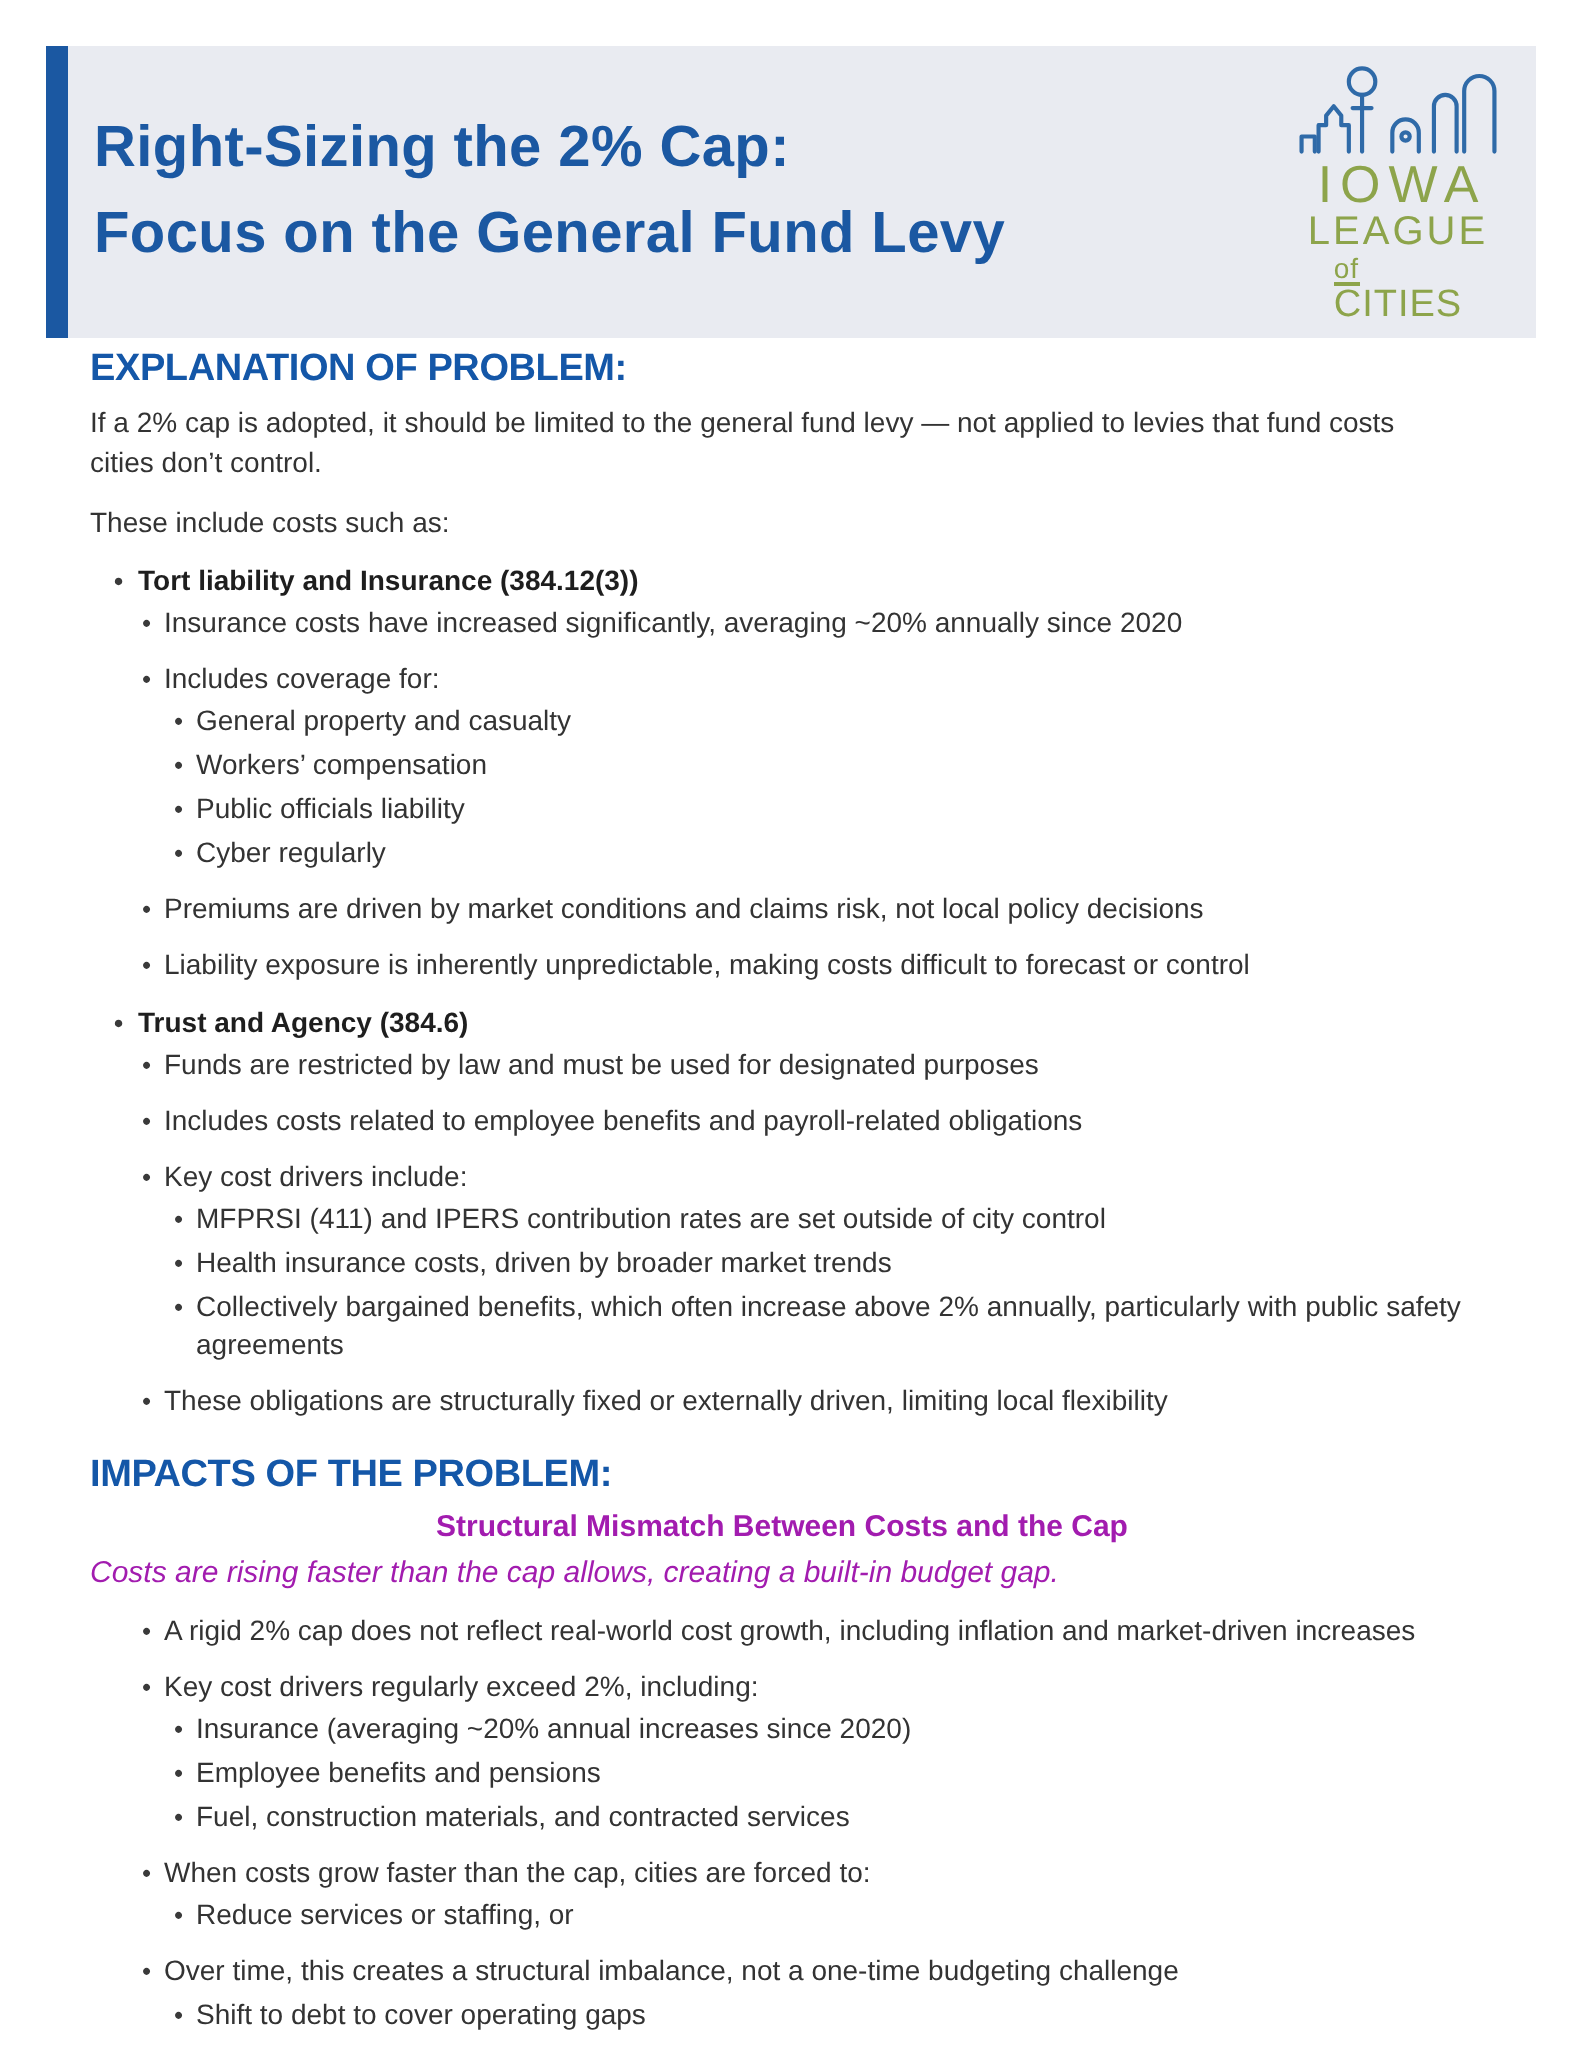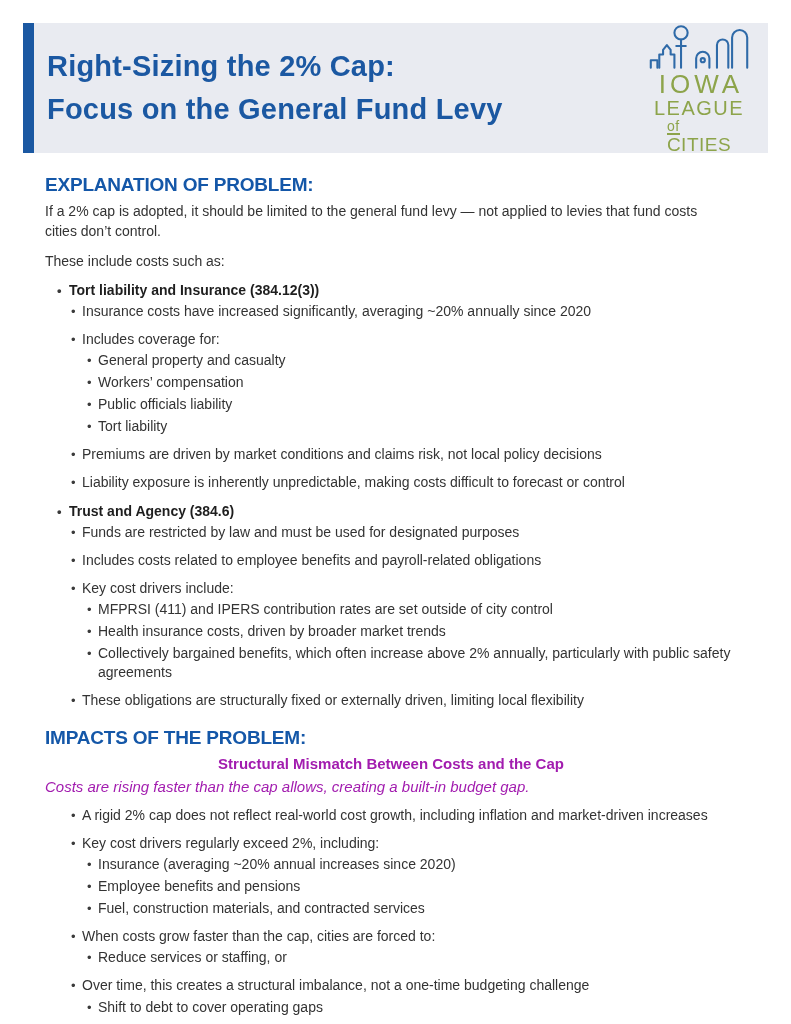--- a/index.html
+++ b/index.html
@@ -16,21 +16,21 @@
     position:relative;
     width:791px;height:1024px;
     background:#ffffff;
     font-family:"Liberation Sans",sans-serif;
     color:var(--body-text);
     overflow:hidden;
   }
   
   .header{
     position:absolute;left:23px;top:23px;
-    width:745px;height:130px;
+    width:745px;height:146px;
     background:var(--header-bg);
     border-left:11px solid var(--accent);
     display:flex;align-items:center;justify-content:space-between;
     padding:0 12px 0 13px;
   }
   .title h1{
     font-size:29px;line-height:43px;font-weight:700;
     color:var(--accent);letter-spacing:0.2px;
   }
   .logo{
@@ -118,21 +118,21 @@
       <h2 class="section-heading">EXPLANATION OF PROBLEM:</h2>
       <p class="body-par intro">If a 2% cap is adopted, it should be limited to the general fund levy — not applied to levies that fund costs cities don’t control.</p>
       <p class="body-par lead-in">These include costs such as:</p>
       <div class="bullets" id="bullets-0">
           <div class="li l1 bold">Tort liability and Insurance (384.12(3))</div>
           <div class="li l2 tight">Insurance costs have increased significantly, averaging ~20% annually since 2020</div>
           <div class="li l2">Includes coverage for:</div>
           <div class="li l3 tight">General property and casualty</div>
           <div class="li l3">Workers’ compensation</div>
           <div class="li l3">Public officials liability</div>
-          <div class="li l3">Tort liability</div>
+          <div class="li l3">Cyber regularly</div>
           <div class="li l2">Premiums are driven by market conditions and claims risk, not local policy decisions</div>
           <div class="li l2">Liability exposure is inherently unpredictable, making costs difficult to forecast or control</div>
           <div class="li l1 bold">Trust and Agency (384.6)</div>
           <div class="li l2 tight">Funds are restricted by law and must be used for designated purposes</div>
           <div class="li l2">Includes costs related to employee benefits and payroll-related obligations</div>
           <div class="li l2">Key cost drivers include:</div>
           <div class="li l3 tight">MFPRSI (411) and IPERS contribution rates are set outside of city control</div>
           <div class="li l3">Health insurance costs, driven by broader market trends</div>
           <div class="li l3">Collectively bargained benefits, which often increase above 2% annually, particularly with public safety agreements</div>
           <div class="li l2">These obligations are structurally fixed or externally driven, limiting local flexibility</div>

